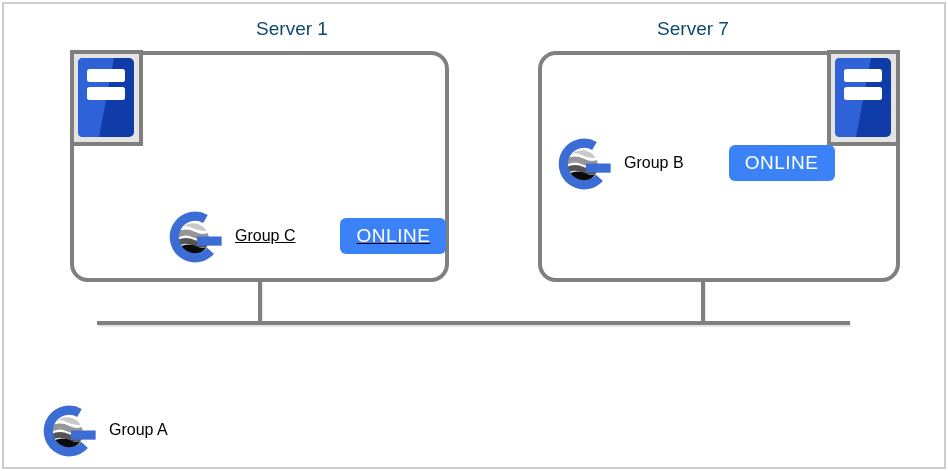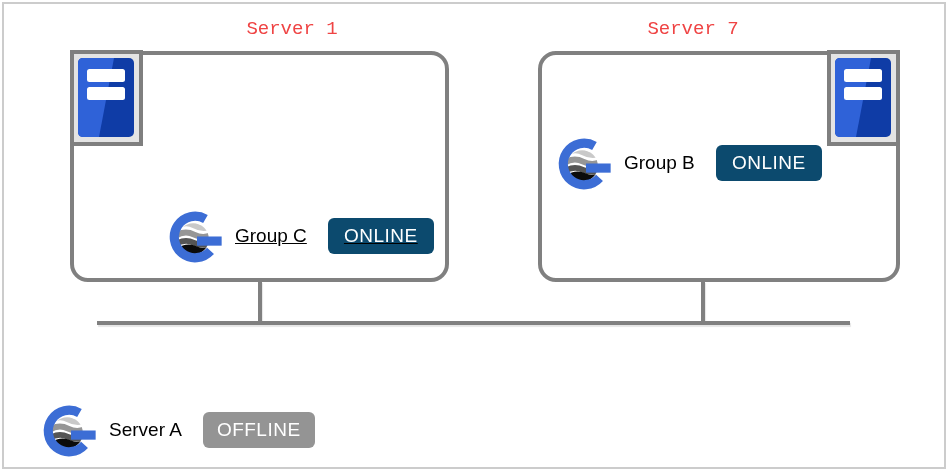--- a/index.html
+++ b/index.html
@@ -4,38 +4,38 @@
 <style>
   html,body { margin:0; padding:0; background:#fff; }
   .canvas {
     position:relative; width:948px; height:471px; background:#ffffff;
     font-family:"Liberation Sans","DejaVu Sans",sans-serif; overflow:hidden;
   }
   .frame { position:absolute; left:2px; top:2px; right:2px; bottom:2px;
     border:2px solid #cccccc; pointer-events:none; }
   .server-title {
     position:absolute; transform:translateX(-50%);
-    font-size:19px; line-height:22px; color:#ef4444; white-space:nowrap;font-family:Liberation Mono, monospace;
+    font-size:19px; line-height:22px; color:#0c4a6e; white-space:nowrap;
   }
   .server-box {
     position:absolute; box-sizing:border-box;
     border:4px solid #808080; border-radius:18px; background:#ffffff;
   }
   .server-icon { position:absolute; z-index:3; }
   .line { position:absolute; background:#808080; box-shadow:1px 2px 1px rgba(0,0,0,0.10); }
   .node { position:absolute; display:flex; align-items:center; z-index:4; }
   .node .glogo { width:58px; height:58px; margin-right:9px; flex:0 0 auto; }
-  .node .gname { font-size:19px; color:#000; margin-right:21px; white-space:nowrap; }
+  .node .gname { font-size:16px; color:#000; margin-right:13px; white-space:nowrap; }
   .badge {
     box-sizing:border-box; min-width:106px; height:36px; padding:0 14px;
     display:flex; align-items:center; justify-content:center;
     border-radius:6px; color:#ffffff; font-size:19px; letter-spacing:0.5px;
     white-space:nowrap;
   }
-  .badge.online  { background:#0c4a6e; }
+  .badge.online  { background:#3b82f6;margin-left:32px; }
   .badge.offline { background:#949494; }
   .defs-svg { position:absolute; width:0; height:0; overflow:hidden; }
 </style>
 </head>
 <body>
 
 <svg class="defs-svg" aria-hidden="true">
   <defs>
     <clipPath id="g-sphere-clip">
         <circle cx="26" cy="33" r="16.2"></circle>
@@ -92,18 +92,17 @@
         <use href="#sym-g-logo"></use>
       </svg>
     <span class="gname">Group B</span>
     <span class="badge online">ONLINE</span>
   </div>
 
   <div class="node" style="left:42px; top:401px; height:58px;">
     <svg class="glogo" viewBox="0 0 60 60">
         <use href="#sym-g-logo"></use>
       </svg>
-    <span class="gname">Server A</span>
-    <span class="badge offline">OFFLINE</span>
+    <span class="gname">Group A</span>
   </div>
 
   <div class="frame"></div>
 </div>
 
 </body></html>

